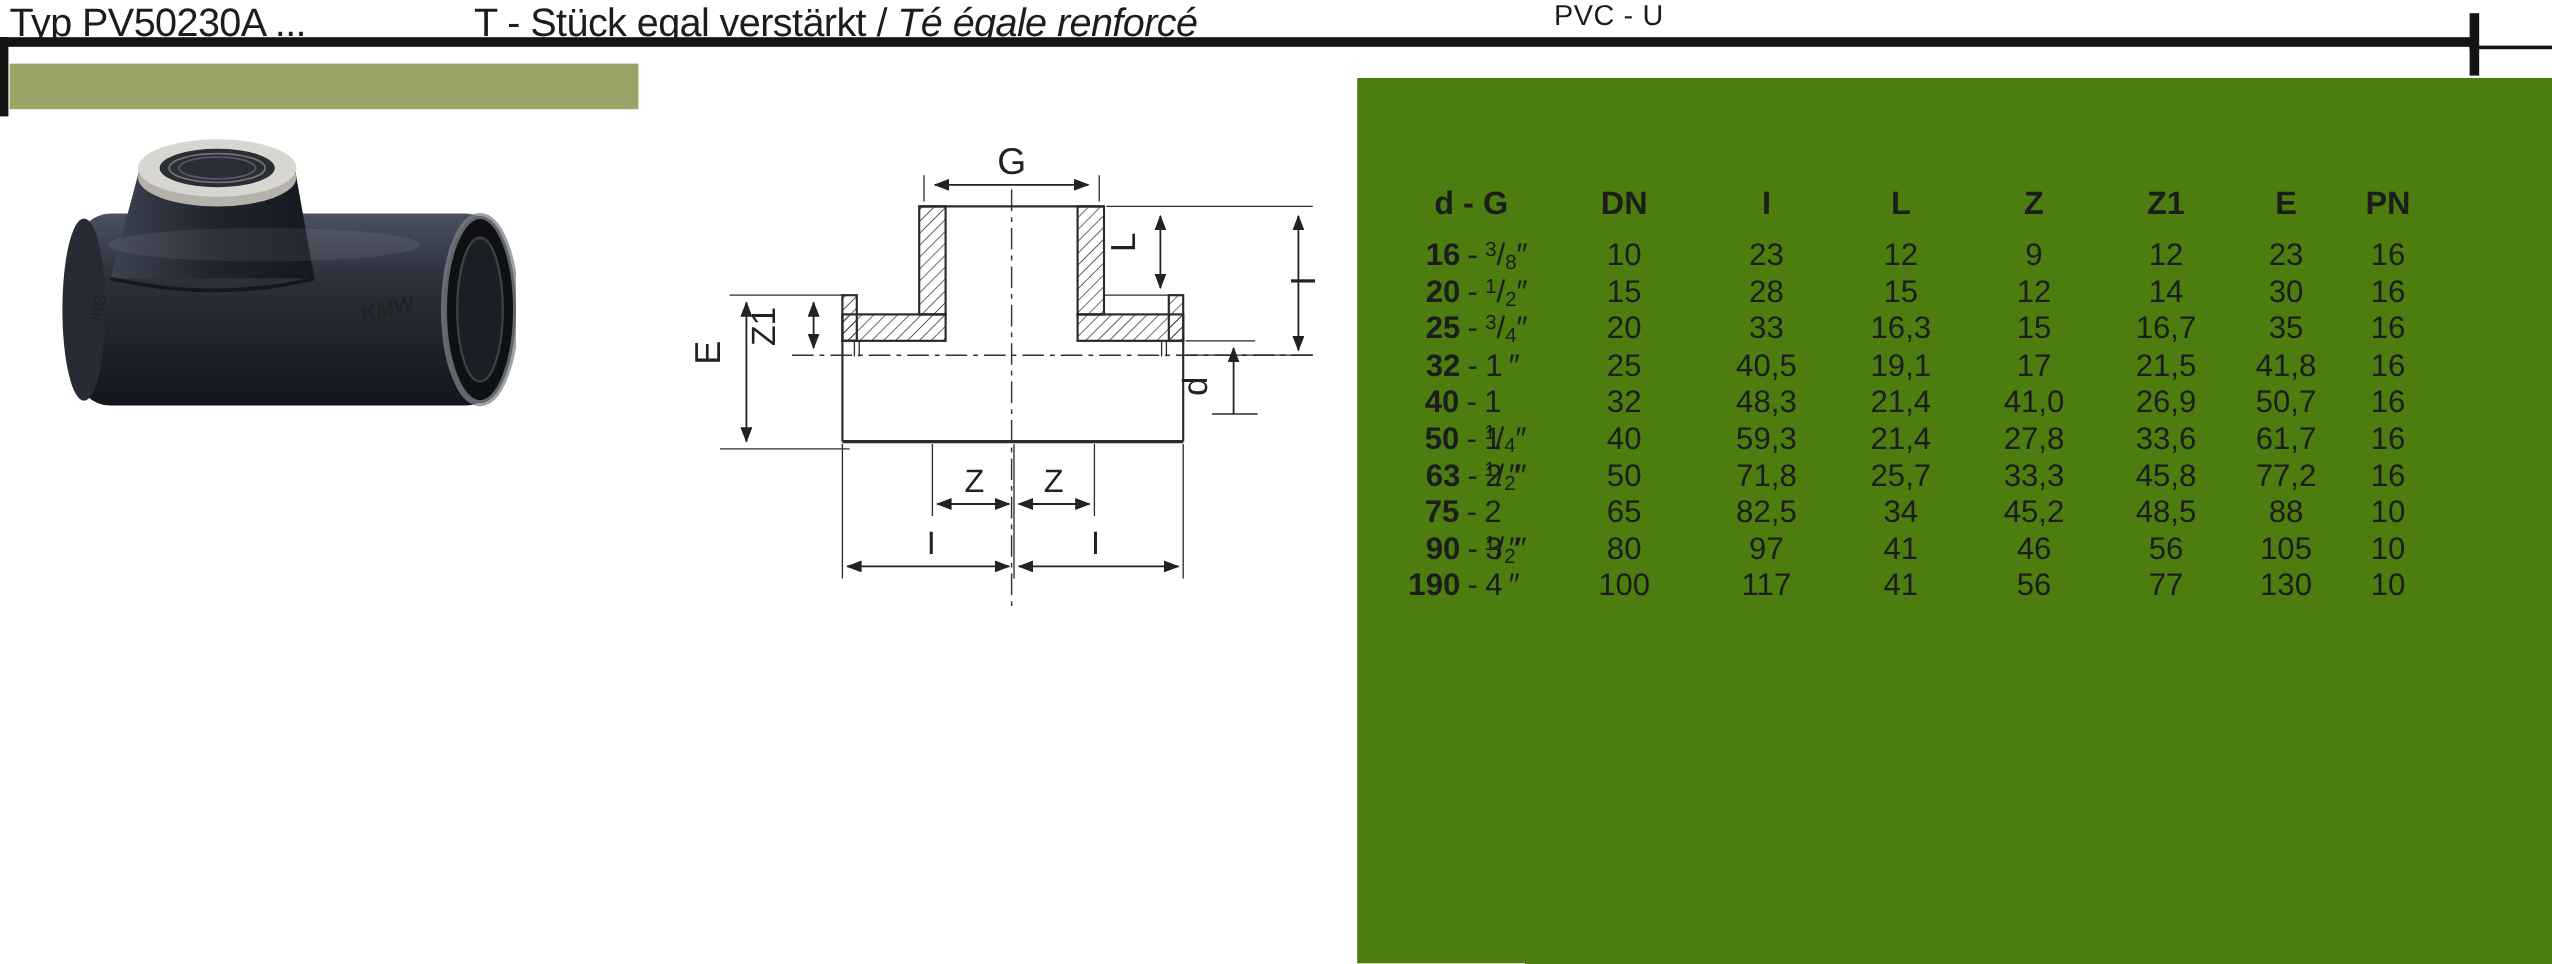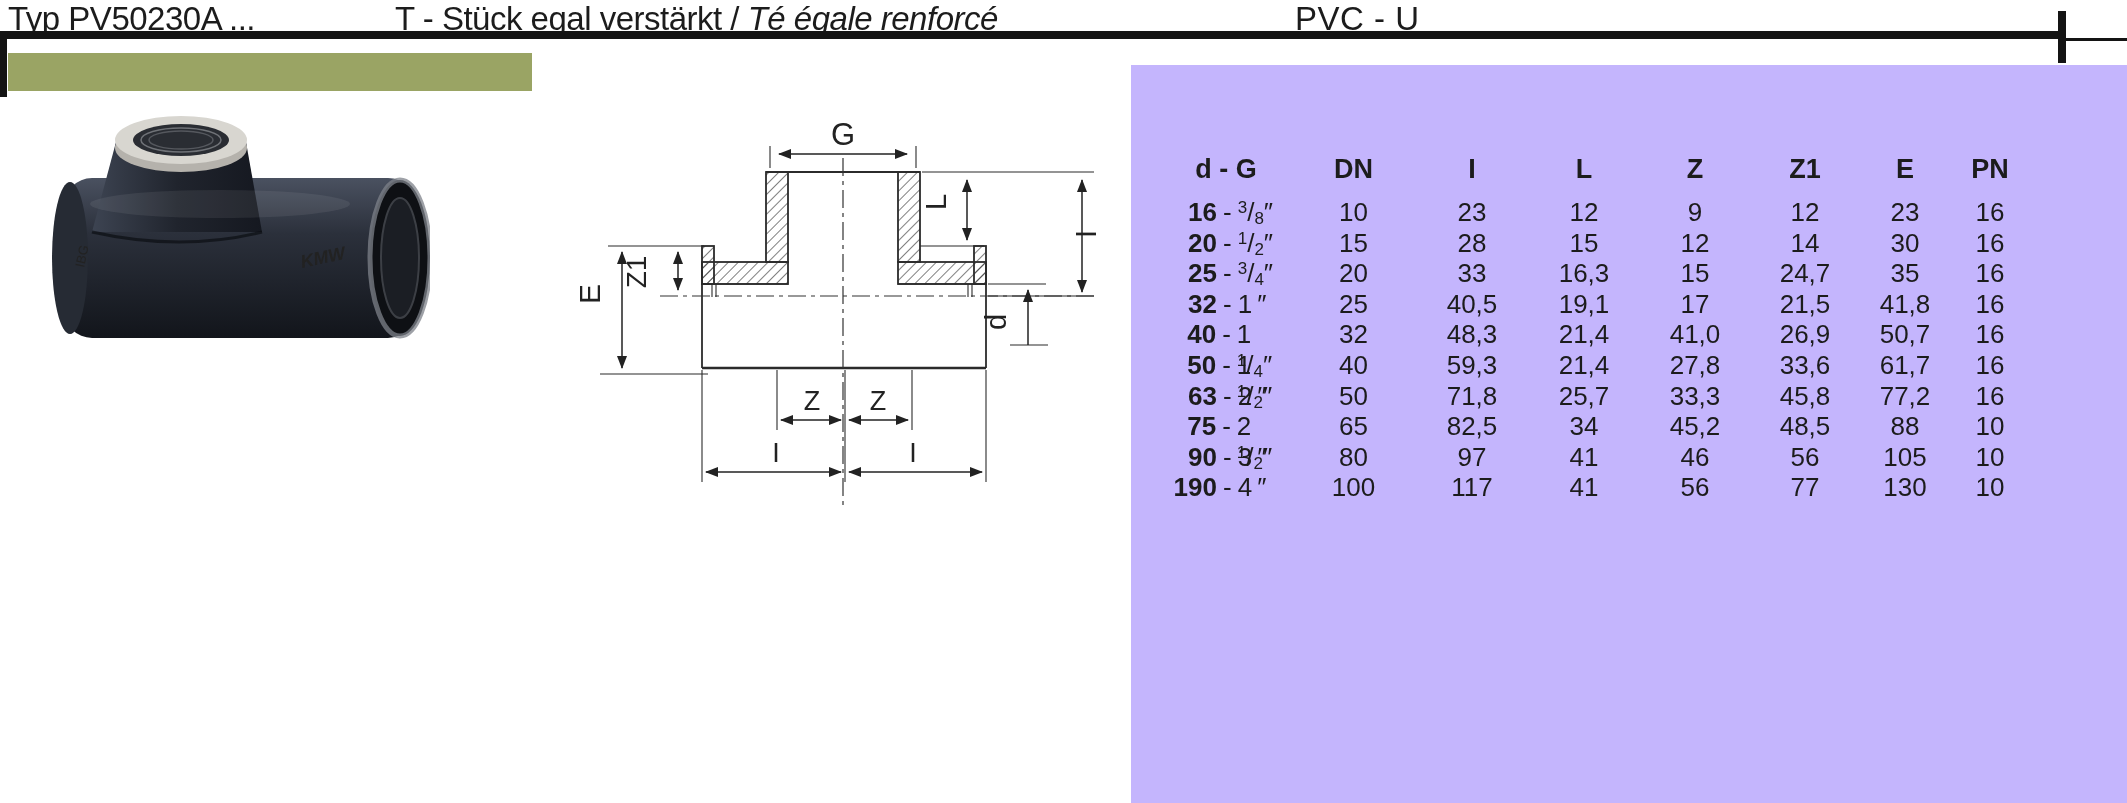--- a/index.html
+++ b/index.html
@@ -3,21 +3,21 @@
 <meta charset="utf-8">
 <style>
   html,body{margin:0;padding:0;background:#ffffff;}
   body{width:2127px;height:803px;position:relative;overflow:hidden;
        font-family:"Liberation Sans","DejaVu Sans",sans-serif;color:#1c1c1c;}
 
   
   .hdr-type{position:absolute;left:8px;top:0;font-size:33px;font-weight:normal;letter-spacing:-0.5px;white-space:nowrap;}
   .hdr-title{position:absolute;left:395px;top:0;font-size:33px;font-weight:normal;letter-spacing:-0.5px;white-space:nowrap;}
   .hdr-title .fr-it{font-style:italic;}
-  .hdr-material{position:absolute;left:1295px;top:0;font-size:33px;font-weight:normal;letter-spacing:0.5px;white-space:nowrap;}
+  .hdr-material{position:absolute;left:1295px;top:0;font-size:24px;font-weight:normal;letter-spacing:0.5px;white-space:nowrap;}
 
   .rule-main{position:absolute;left:0;top:31px;width:2065px;height:8px;background:#141414;}
   .rule-right-vert{position:absolute;left:2058px;top:11px;width:8px;height:52px;background:#141414;}
   .rule-right-thin{position:absolute;left:2058px;top:38px;width:69px;height:3px;background:#141414;}
   .left-bracket{position:absolute;left:0;top:31px;width:7px;height:66px;background:#141414;}
   .accent-bar{position:absolute;left:8px;top:53px;width:524px;height:38px;}
 
   
   .photo-wrap{position:absolute;left:50px;top:100px;width:380px;height:350px;}
   .drawing-wrap{position:absolute;left:560px;top:85px;width:575px;height:425px;}
@@ -165,21 +165,21 @@
   <text x="652" y="278" font-size="28" text-anchor="middle" transform="rotate(-90 646 278)">Z1</text>
   <text x="606" y="300" font-size="30" text-anchor="middle" transform="rotate(-90 600 300)">E</text>
   <text x="1012" y="328" font-size="29" text-anchor="middle" transform="rotate(-90 1006 328)">d</text>
   <text x="812" y="410" font-size="27" text-anchor="middle">Z</text>
   <text x="878" y="410" font-size="27" text-anchor="middle">Z</text>
   <text x="776" y="462" font-size="27" text-anchor="middle">I</text>
   <text x="913" y="462" font-size="27" text-anchor="middle">I</text>
 </svg>
 </div>
 
-<div class="panel" id="panel" style="background: #c4b5fd;">
+<div class="panel" id="panel" style="background: #4d7c0f;">
   <div class="thead">
     <div class="c c1">d - G</div>
     <div class="c c2">DN</div>
     <div class="c c3">I</div>
     <div class="c c4">L</div>
     <div class="c c5">Z</div>
     <div class="c c6">Z1</div>
     <div class="c c7">E</div>
     <div class="c c8">PN</div>
   </div>
@@ -215,21 +215,21 @@
       <div class="trow">
         <div class="c c1">
           <b class="dval">25</b>
           <span class="dash">-</span>
           <span class="size"><sup>3</sup>/<sub>4</sub>″</span>
         </div>
         <div class="c c2">20</div>
         <div class="c c3">33</div>
         <div class="c c4">16,3</div>
         <div class="c c5">15</div>
-        <div class="c c6">24,7</div>
+        <div class="c c6">16,7</div>
         <div class="c c7">35</div>
         <div class="c c8">16</div>
       </div>
       <div class="trow">
         <div class="c c1">
           <b class="dval">32</b>
           <span class="dash">-</span>
           <span class="size">1 ″</span>
         </div>
         <div class="c c2">25</div>

